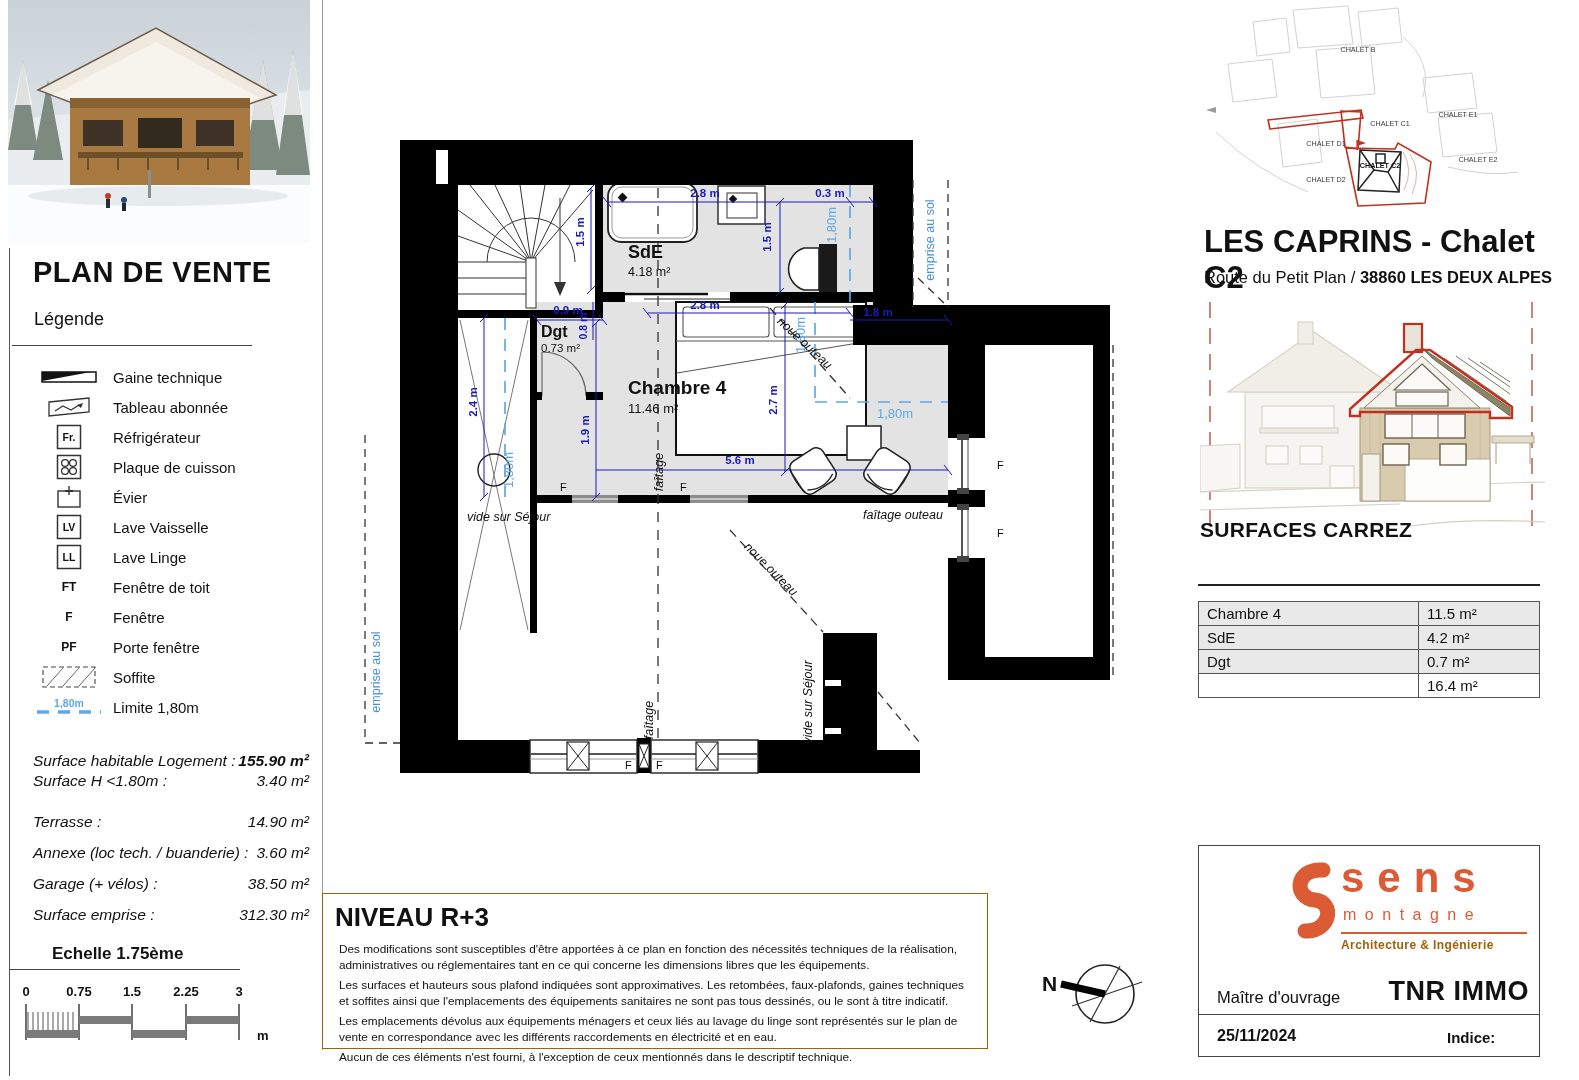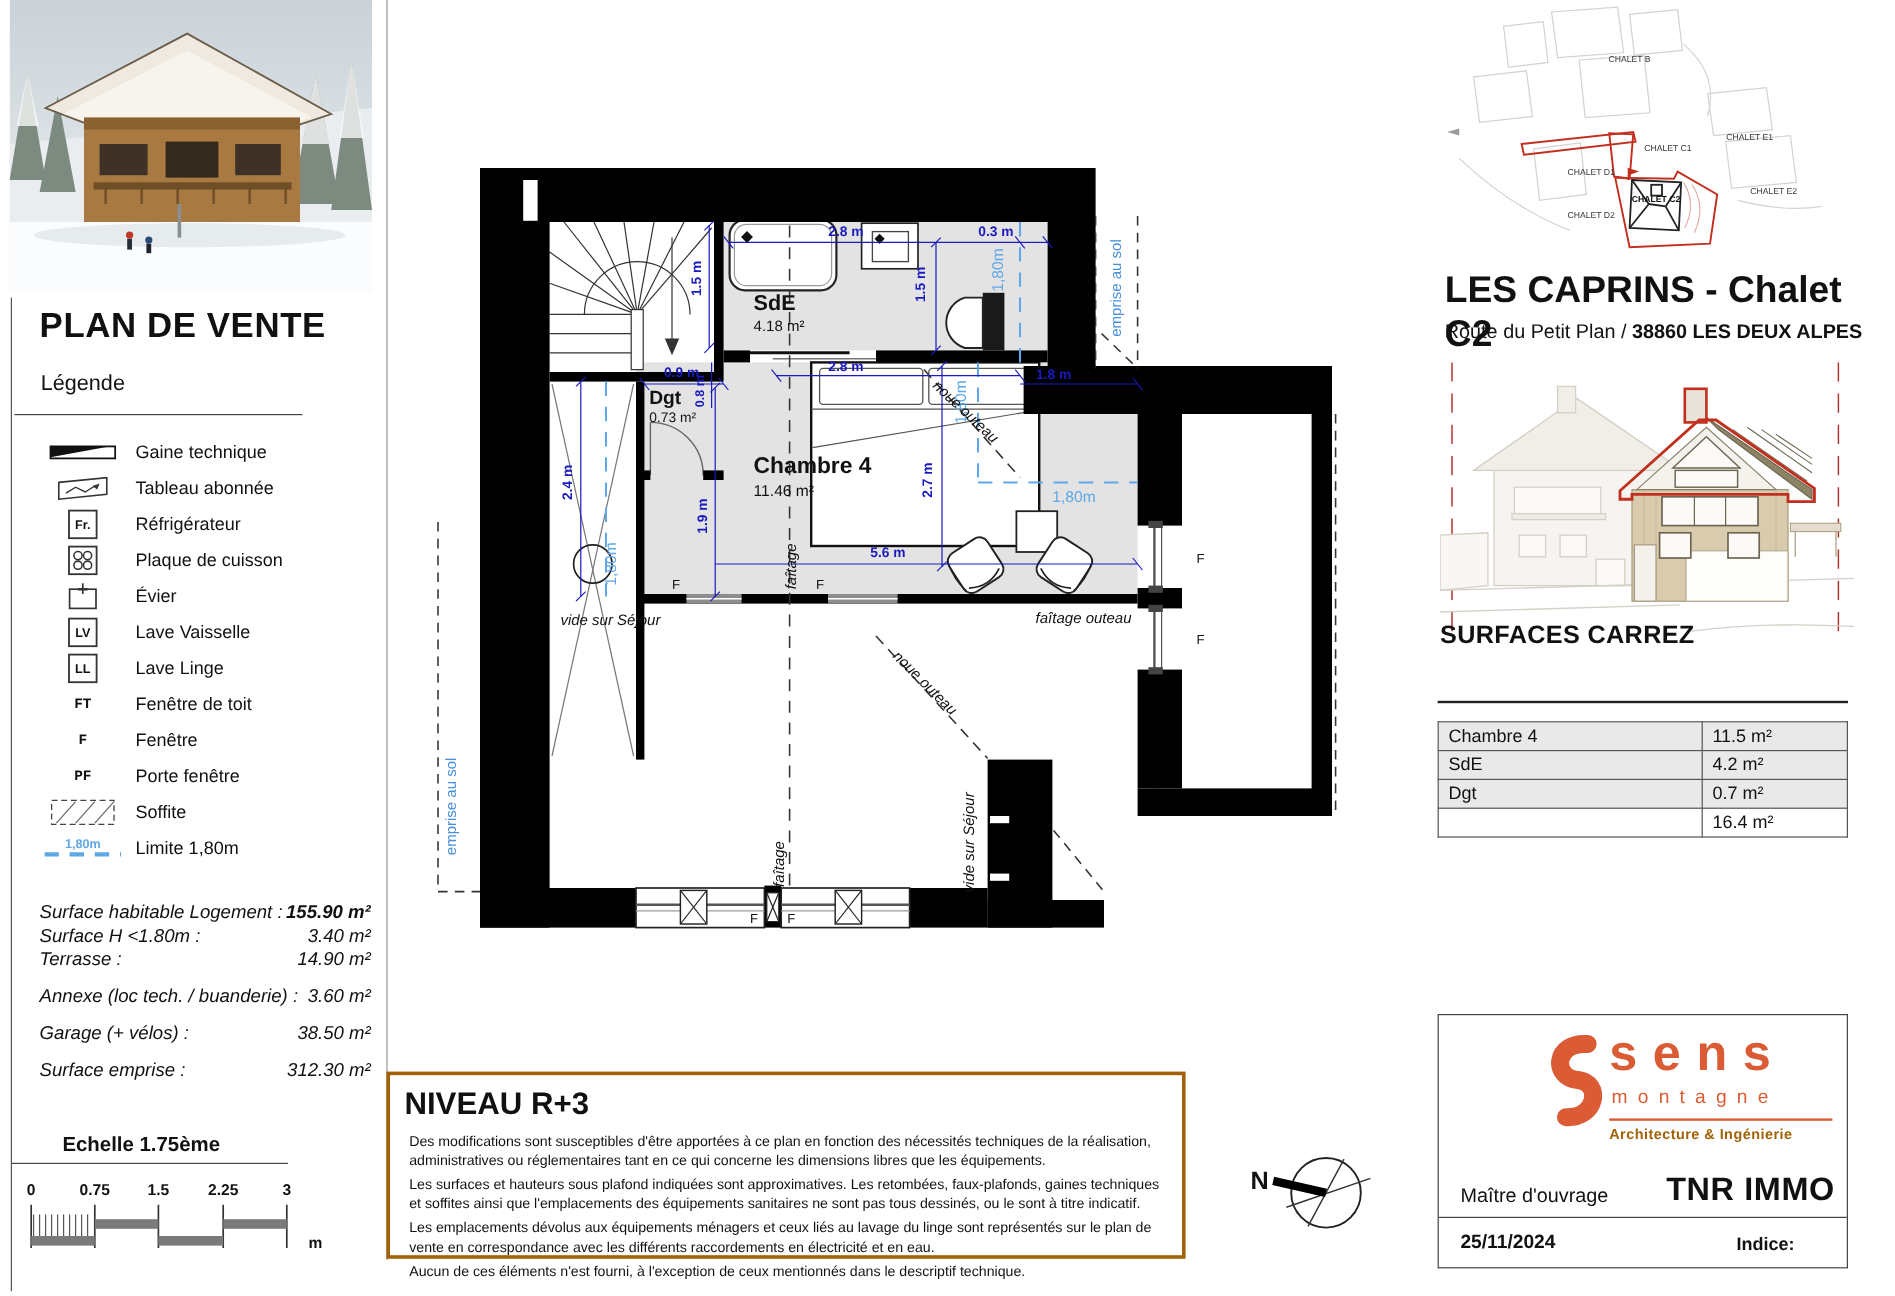--- a/index.html
+++ b/index.html
@@ -11,34 +11,34 @@
   
   #photo{left:8px;top:0;width:302px;height:243px;}
   #left-frame{left:9px;top:248px;width:1px;height:828px;background:#555;}
   #plan-title{left:33px;top:256px;font-size:29px;font-weight:800;letter-spacing:.5px;}
   #legend-title{left:34px;top:309px;font-size:18px;}
   .hrule{height:1px;background:#444;}
   #legend-rule{left:12px;top:345px;width:240px;}
   #legend{left:33px;top:362px;width:270px;}
   .lg-row{display:flex;align-items:center;height:30px;}
   .lg-icon{width:72px;display:flex;justify-content:center;align-items:flex-start;flex:0 0 72px;}
-  .lg-abbr{font-size:12px;font-weight:700;font-family:Liberation Mono, monospace;}
+  .lg-abbr{font-size:12px;font-weight:700;}
   .lg-label{font-size:15px;margin-left:8px;white-space:nowrap;}
   #surfaces{left:33px;top:752px;width:276px;font-style:italic;font-size:15.5px;}
   .sf-row{display:flex;justify-content:space-between;}
   .sf-val{white-space:nowrap;}
   .sf-bold{font-weight:700;}
   #echelle-title{left:16px;top:944px;font-size:17px;font-weight:700;margin-left:36px;}
   #echelle-rule{left:10px;top:969px;width:230px;}
   #scalebar{left:12px;top:978px;width:270px;height:80px;}
 
   
   #mid-frame{left:322px;top:0;width:1px;height:1050px;background:#999;}
   #plan-svg{left:355px;top:140px;width:760px;height:645px;}
-  #notes{left:322px;top:893px;width:666px;height:156px;border:3px solid #a16207;box-sizing:border-box;
+  #notes{left:322px;top:893px;width:666px;height:156px;border:1px solid #a16207;box-sizing:border-box;
          padding:6px 12px 0 12px;}
   #niveau{font-size:26px;font-weight:700;margin:2px 0 8px 0;}
   #notes p{margin:4px;font-size:11.8px;line-height:1.36;width:636px;}
   #compass{left:1032px;top:946px;width:120px;height:98px;}
 
   
   #siteplan{left:1198px;top:2px;width:345px;height:212px;}
   #r-title{left:1204px;top:224px;font-size:31px;font-weight:700;width:345px;}
   #r-address{left:1204px;top:268px;font-size:16.5px;}
   #r-address b{font-weight:700;}
@@ -226,21 +226,21 @@
 
   <div id="surfaces" class="abs">
     <div class="sf-row">
       <span>Surface habitable Logement :</span>
       <span class="sf-val sf-bold">155.90 m²</span>
     </div>
     <div class="sf-row" style="margin-top:2px">
       <span>Surface H &lt;1.80m :</span>
       <span class="sf-val">3.40 m²</span>
     </div>
-    <div class="sf-row" style="margin-top:1px">
+    <div class="sf-row" style="margin-top:23px">
       <span>Terrasse :</span>
       <span class="sf-val">14.90 m²</span>
     </div>
     <div class="sf-row" style="margin-top:13px">
       <span>Annexe (loc tech. / buanderie) :</span>
       <span class="sf-val">3.60 m²</span>
     </div>
     <div class="sf-row" style="margin-top:13px">
       <span>Garage (+ vélos) :</span>
       <span class="sf-val">38.50 m²</span>

